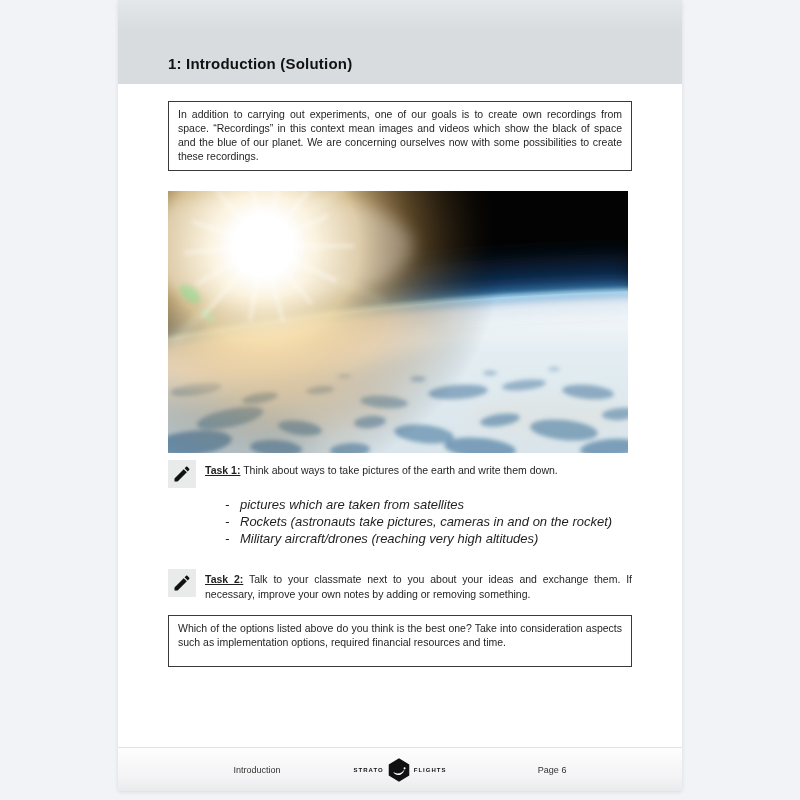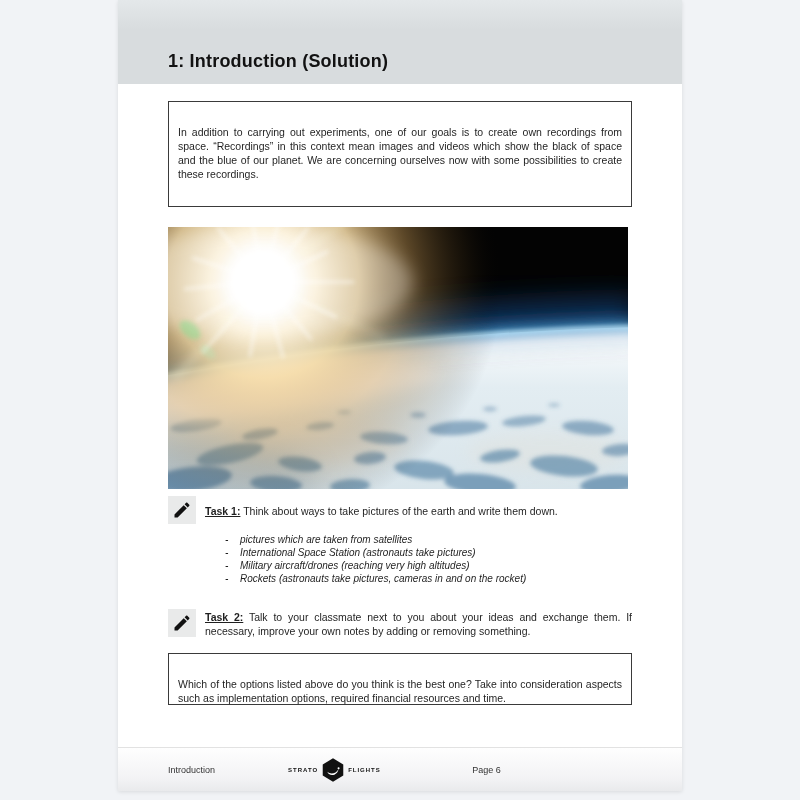--- a/index.html
+++ b/index.html
@@ -19,69 +19,69 @@
     overflow: hidden;
   }
   .header-bar {
     flex: 0 0 auto;
     height: 84px;
     background: linear-gradient(#e4e8ea, #d8dcde 35%);
     display: flex; align-items: flex-end;
     padding: 0 50px 12px 50px;
   }
   .page-title {
-    font-size: 18px; font-weight: bold; color: #121212; letter-spacing: 0.2px;
+    font-size: 15px; font-weight: bold; color: #121212; letter-spacing: 0.2px;
   }
   .content { flex: 1 1 auto; padding: 17px 50px 0 50px; }
   .text-box {
     border: 1px solid #3a3a3a;
-    padding: 24px 9px;
+    padding: 6px 9px;
     font-size: 10.5px; line-height: 1.33;
     text-align: justify;
     color: #1f1f1f;
   }
   .figure {
     margin-top: 20px;
     width: 460px; height: 262px;
     overflow: hidden;
   }
   .figure svg { display: block; width: 460px; height: 262px; }
-  .task-row { display: flex; align-items: center; }
+  .task-row { display: flex; align-items: flex-start; }
   .task1-row { margin-top: 7px; }
   .task2-row { margin-top: 22px; }
   .task-icon-box {
     flex: 0 0 auto;
     width: 28px; height: 28px;
     background: #e9eaea;
     display: flex; align-items: center; justify-content: center;
   }
   .task-text {
     flex: 1 1 auto;
     margin: 3px 0 0 9px;
     font-size: 10.5px; line-height: 1.38;
     text-align: justify;
     color: #1f1f1f;
   }
   .task-label { font-weight: bold; text-decoration: underline; }
   .answer-list {
     list-style: none;
     margin: 9px 0 0 0;
     padding: 0 0 0 57px;
-    font-size: 10px; font-style: italic; color: #1f1f1f;
+    font-size: 13px; font-style: italic; color: #1f1f1f;
   }
   .answer-list li { position: relative; padding-left: 15px; line-height: 1.3; }
   .answer-list li::before { content: "-"; position: absolute; left: 0; top: 0; }
   .answer-list li.underlined span { text-decoration: underline; }
   .question-box { margin-top: 14px; height: 52px; }
   .page-footer {
     flex: 0 0 auto;
     height: 44px;
     border-top: 1px solid #e2e2e2;
     background: linear-gradient(180deg, #fefefe, #f3f3f5 70%, #e9eaec);
-    display: flex; align-items: center; justify-content: flex-start;
+    display: flex; align-items: center; justify-content: center;
     padding: 0 50px;
     font-size: 9px; color: #333;
   }
   .footer-side { width: 120px; }
   .footer-right { text-align: right; }
   .logo { display: flex; align-items: center; gap: 4px; }
   .logo-text { font-size: 6px; font-weight: bold; letter-spacing: 1px; color: #111; }
 </style>
 </head>
 <body>
@@ -210,23 +210,22 @@
       <div class="task-icon-box">
         <svg width="20" height="20" viewBox="0 0 24 24">
           <path fill="#111" d="M3 17.25V21h3.75L17.81 9.94l-3.75-3.75L3 17.25zM20.71 7.04c.39-.39.39-1.02 0-1.41l-2.34-2.34c-.39-.39-1.02-.39-1.41 0l-1.83 1.83 3.75 3.75 1.83-1.83z"></path>
         </svg>
       </div>
       <div class="task-text"><span class="task-label">Task 1:</span><span> Think about ways to take pictures of the earth and write them down.</span></div>
     </div>
 
     <ul class="answer-list">
       <li><span>pictures which are taken from satellites</span></li>
-      <li><span>International Space Station (astronauts take pictures)</span></li>
+      <li><span>Rockets (astronauts take pictures, cameras in and on the rocket)</span></li>
       <li><span>Military aircraft/drones (reaching very high altitudes)</span></li>
-      <li><span>Rockets (astronauts take pictures, cameras in and on the rocket)</span></li>
     </ul>
 
     <div class="task-row task2-row">
       <div class="task-icon-box">
         <svg width="20" height="20" viewBox="0 0 24 24">
           <path fill="#111" d="M3 17.25V21h3.75L17.81 9.94l-3.75-3.75L3 17.25zM20.71 7.04c.39-.39.39-1.02 0-1.41l-2.34-2.34c-.39-.39-1.02-.39-1.41 0l-1.83 1.83 3.75 3.75 1.83-1.83z"></path>
         </svg>
       </div>
       <div class="task-text"><span class="task-label">Task 2:</span><span> Talk to your classmate next to you about your ideas and exchange them. If necessary, improve your own notes by adding or removing something.</span></div>
     </div>

